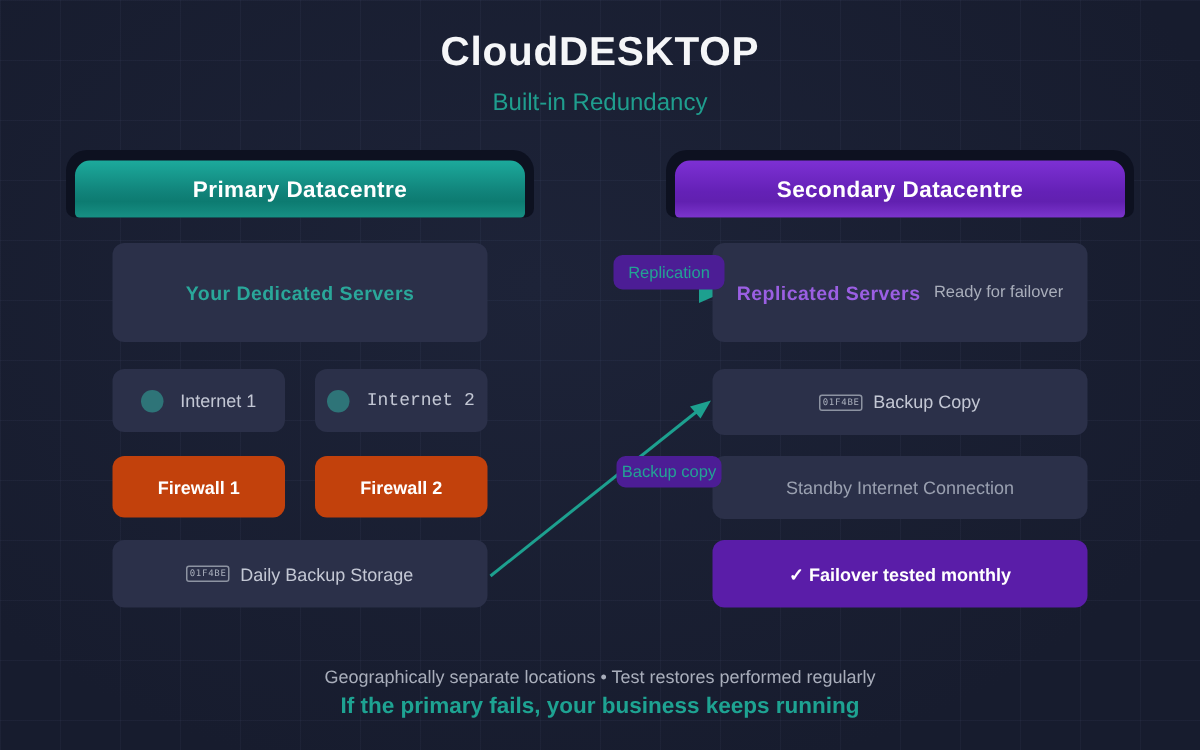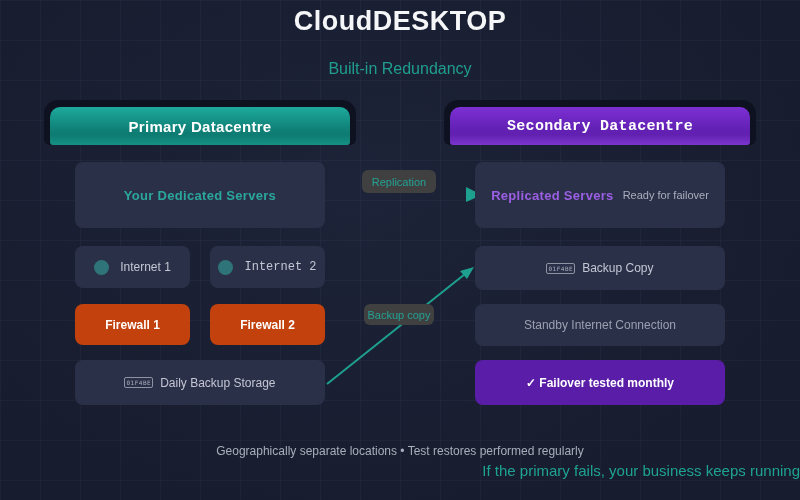--- a/index.html
+++ b/index.html
@@ -8,67 +8,67 @@
     font-family:"Liberation Sans", sans-serif;
     background-color:#181d30;
     background-image:
       linear-gradient(rgba(140,158,205,0.055) 1px, transparent 1px),
       linear-gradient(90deg, rgba(140,158,205,0.055) 1px, transparent 1px),
       radial-gradient(ellipse at 45% 38%, #1d2338 0%, #171c2e 78%);
     background-size:40px 40px, 40px 40px, 100% 100%;
   }
   .abs{position:absolute;}
   .title{
-    top:6px;left:0;width:800px;text-align:center;
+    top:19px;left:0;width:800px;text-align:center;
     color:#f5f6f8;font-size:27px;font-weight:bold;letter-spacing:0.5px;
   }
   .subtitle{
     top:60px;left:0;width:800px;text-align:center;
     color:#1f9e8e;font-size:16px;
   }
   .hdr-wrap{
     top:100px;height:45px;width:312px;
     background:#0d1120;border-radius:14px 14px 6px 6px;z-index:2;
   }
   .hdr{
     position:absolute;left:6px;right:6px;top:7px;bottom:0;
     border-radius:10px 10px 3px 3px;
     display:flex;align-items:center;justify-content:center;
     color:#ffffff;font-weight:bold;font-size:15px;letter-spacing:0.3px;
   }
   .hdr.teal{background:linear-gradient(180deg,#1caa9c 0%,#11837a 55%,#0d7b71 72%,#179084 100%);}
-  .hdr.purple{background:linear-gradient(180deg,#7d30d4 0%,#6421b6 55%,#6120b0 72%,#7c35cd 100%);font-family:Liberation Mono, monospace;}
+  .hdr.purple{background:linear-gradient(180deg,#7d30d4 0%,#6421b6 55%,#6120b0 72%,#7c35cd 100%);}
   .card{
     background:#2b3049;border-radius:8px;color:#c3c7d4;font-size:12px;
     display:flex;align-items:center;justify-content:center;z-index:2;
   }
   .card.col{gap:9px;}
   .card-title{font-weight:bold;font-size:13px;letter-spacing:0.3px;}
   .card-title.teal{color:#2aa79a;}
   .card-title.purple{color:#9b5fe3;}
   .card-sub{color:#a9aebb;font-size:11px;}
   .dot{
     width:15px;height:15px;border-radius:50%;
     background:#2e7478;margin-right:11px;flex:0 0 auto;
   }
   .firewall{background:#c2410c;color:#ffffff;font-weight:bold;}
   .failover{background:#5a1da8;color:#ffffff;font-weight:bold;}
   .standby{color:#9aa0b0;}
   .pill{
-    background:#404040;border-radius:6px;color:#23a294;font-size:11px;
-    display:flex;align-items:center;justify-content:center;z-index:3;
+    background:#4c1d95;border-radius:6px;color:#23a294;font-size:11px;
+    display:flex;align-items:center;justify-content:center;z-index:3;margin-left:47px;
   }
   .tofu{
     display:inline-block;border:1px solid #8d93a2;border-radius:2px;
     font-family:"DejaVu Sans Mono", monospace;font-size:6px;line-height:9px;
     padding:0 1px;color:#aab0bd;letter-spacing:0.5px;margin-right:7px;
     vertical-align:middle;
   }
   .footer1{top:444px;left:0;width:800px;text-align:center;color:#a9aebb;font-size:12px;}
-  .footer2{top:462px;left:0;width:800px;text-align:right;color:#1ea392;font-size:15px;font-weight:normal;}
+  .footer2{top:462px;left:0;width:800px;text-align:center;color:#1ea392;font-size:15px;font-weight:bold;}
   svg.overlay{position:absolute;left:0;top:0;z-index:1;pointer-events:none;}
 </style>
 </head>
 <body>
 
 <div class="abs title">CloudDESKTOP</div>
 <div class="abs subtitle">Built-in Redundancy</div>
 
 <svg class="overlay" width="800" height="500" viewBox="0 0 800 500">
   <polygon points="466,187 466,202 482,195" fill="#1da08f"></polygon>

